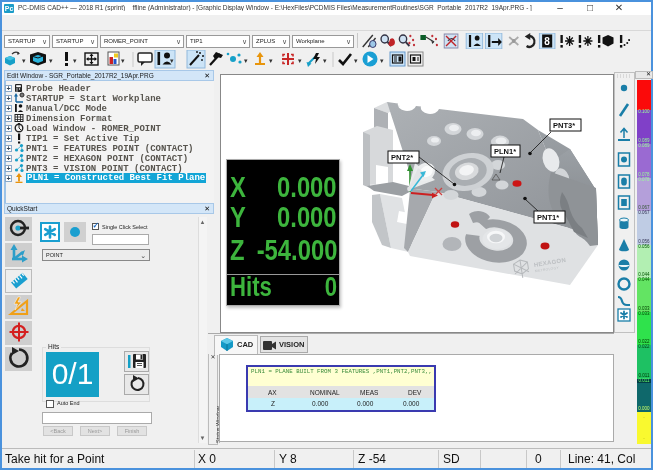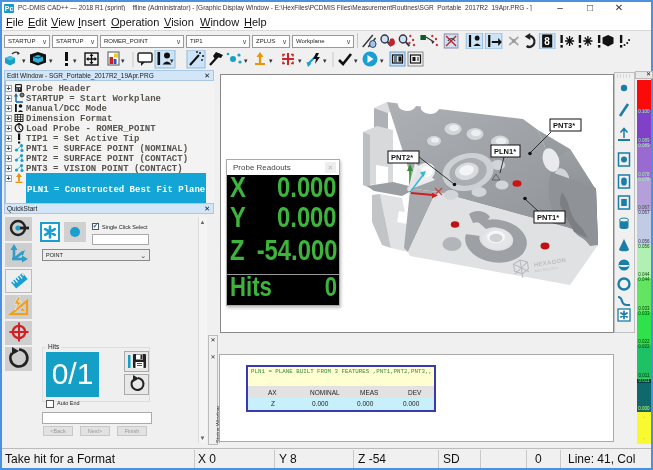--- a/index.html
+++ b/index.html
@@ -52,30 +52,20 @@
 <body>
 <div id="app">
 
 <div class="abs" id="titlebar"></div>
 <div class="abs" id="appicon">Pc</div>
 <div class="abs" id="titletext">PC-DMIS CAD++ — 2018 R1 (sprint) &nbsp;&nbsp; ffline (Administrator) - [Graphic Display Window - E:\HexFiles\PCDMIS Files\MeasurementRoutines\SGR_Portable_2017R2_19Apr.PRG - ]</div>
 <div class="abs winbtn" style="left:547px">–</div>
 <div class="abs winbtn" style="left:577px">□</div>
 <div class="abs winbtn" style="left:606px">✕</div>
 
-<div class="abs" id="menubar">
-<span style="left:4px"><u>F</u>ile</span>
-<span style="left:26px"><u>E</u>dit</span>
-<span style="left:49px"><u>V</u>iew</span>
-<span style="left:76px"><u>I</u>nsert</span>
-<span style="left:109px"><u>O</u>peration</span>
-<span style="left:162px"><u>V</u>ision</span>
-<span style="left:198px"><u>W</u>indow</span>
-<span style="left:242px"><u>H</u>elp</span>
-</div>
 
 <div class="abs" id="toolrow1">
 <div class="combo" style="left:2px;width:46px">STARTUP</div>
 <div class="combo" style="left:50px;width:46px">STARTUP</div>
 <div class="combo" style="left:98px;width:84px">ROMER_POINT</div>
 <div class="combo" style="left:184px;width:64px">TIP1</div>
 <div class="combo" style="left:250px;width:38px">ZPLUS</div>
 <div class="combo" style="left:290px;width:62px">Workplane</div>
 </div>
 <div class="abs" id="toolrow1icons" style="left:0;top:0;width:653px;height:0">
@@ -306,26 +296,26 @@
             <path d="M5 9.5 h0 M1.5 9.5 h7" stroke="#e8920c" stroke-width="1.6"></path>
             <path d="M5 8.5 V3" stroke="#e8920c" stroke-width="1.8"></path>
             <path d="M5 0 l-3 4 h6 z" fill="#e8920c"></path>
           </g>
 </g>
 </svg>
 <div class="texp" style="top:83px">+</div><span class="trow" style="top:82px">Probe Header</span>
 <div class="texp" style="top:93px">+</div><span class="trow" style="top:92px">STARTUP = Start Workplane</span>
 <div class="texp" style="top:103px">+</div><span class="trow" style="top:102px">Manual/DCC Mode</span>
 <div class="texp" style="top:113px">+</div><span class="trow" style="top:112px">Dimension Format</span>
-<div class="texp" style="top:123px">+</div><span class="trow" style="top:122px">Load Probe - ROMER_POINT</span>
+<div class="texp" style="top:123px">+</div><span class="trow" style="top:122px">Load Window - ROMER_POINT</span>
 <div class="texp" style="top:133px">+</div><span class="trow" style="top:132px">TIP1 = Set Active Tip</span>
-<div class="texp" style="top:143px">+</div><span class="trow" style="top:142px">PNT1 = SURFACE POINT (NOMINAL)</span>
-<div class="texp" style="top:153px">+</div><span class="trow" style="top:152px">PNT2 = SURFACE POINT (CONTACT)</span>
+<div class="texp" style="top:143px">+</div><span class="trow" style="top:142px">PNT1 = FEATURES POINT (CONTACT)</span>
+<div class="texp" style="top:153px">+</div><span class="trow" style="top:152px">PNT2 = HEXAGON POINT (CONTACT)</span>
 <div class="texp" style="top:163px">+</div><span class="trow" style="top:162px">PNT3 = VISION POINT (CONTACT)</span>
-<div class="texp" style="top:173px">+</div><span class="trow" style="top:171px;background:#12a5d6;color:#fff;padding:12px 1px">PLN1 = Constructed Best Fit Plane</span>
+<div class="texp" style="top:173px">+</div><span class="trow" style="top:171px;background:#12a5d6;color:#fff;padding:0 1px">PLN1 = Constructed Best Fit Plane</span>
 </div>
 
 <div class="abs" id="qswin"></div>
 <div class="abs" id="qstitle">QuickStart<span style="position:absolute;right:3px;top:0;font-size:7px;color:#111">✕</span></div>
 <div class="abs" id="qsbody">
 
 <div class="qsbtn" style="top:215px"><svg width="22" height="22" viewBox="0 0 22 22">
           <circle cx="10" cy="11" r="7" fill="none" stroke="#222" stroke-width="2.4"></circle>
           <circle cx="10" cy="11" r="2.6" fill="#1aa0c8"></circle>
           <rect x="12" y="9.6" width="9" height="2.8" fill="#222"></rect>
@@ -587,52 +577,66 @@
       <div class="sclbl" style="top:240.5px;color:#040">0.033</div>
 <div class="sclbl" style="top:269px;color:#030">0.022</div>
       <div class="sclbl" style="top:274px;color:#041">0.022</div>
 <div class="sclbl" style="top:302.5px;color:#030">0.011</div>
       <div class="sclbl" style="top:307.5px;color:#6f6;background:#023c46">0.011</div>
 <div class="sclbl" style="top:336px;color:#cf6">0.000</div>
 <div class="sclbl" style="top:345px;color:#660">·</div>
 <div class="sclbl" style="top:366px;color:#660">·</div>
 </div>
 
+<div class="abs" id="tabbar">
+<div class="abs" style="left:6px;top:1px;width:44px;height:20px;background:#f7f7f7;border:1px solid #bbb;border-bottom:none"></div>
+<svg class="abs" style="left:12px;top:4px" width="14" height="13" viewBox="0 0 14 13">
+        <path d="M7 0 l6 3 v6 l-6 4 l-6-4 V3 z" fill="#1499c6"></path>
+        <path d="M7 0 l6 3 l-6 3.2 l-6-3.2 z" fill="#5cc8e8"></path>
+        <path d="M7 6.2 V13" stroke="#0a6a8a" stroke-width=".8"></path>
+      </svg>
+<div class="abs" style="left:29px;top:6px;font-size:7.5px;font-weight:bold;color:#222">CAD</div>
+<div class="abs" style="left:52px;top:2px;width:48px;height:17px;background:#e4e4e4;border:1px solid #aaa"></div>
+<svg class="abs" style="left:55px;top:7px" width="14" height="9" viewBox="0 0 14 9">
+        <rect x="0" y="0" width="9" height="9" rx="1" fill="#333"></rect>
+        <path d="M9 3 l4-2.5 v8 l-4-2.5 z" fill="#333"></path>
+      </svg>
+<div class="abs" style="left:71px;top:6px;font-size:7.5px;font-weight:bold;color:#222">VISION</div>
+</div>
 <div class="abs" id="reportwin">
 <div class="abs" style="left:26px;top:10px;width:190px;height:47px;border:2px solid #3a3ab0"></div>
 <div class="abs" style="left:28px;top:12px;width:186px;height:19px;background:#ffffd2;font-family:'Liberation Mono',monospace;font-size:5.8px;color:#3c8c3c;padding:1px 0 0 3px;white-space:nowrap">PLN1 = PLANE BUILT FROM 3 FEATURES ,PNT1,PNT2,PNT3,,</div>
 <div class="abs" style="left:28px;top:31px;width:186px;height:12px;background:#e2e2e2;font-size:6.5px;color:#222">
 <span style="position:absolute;left:20px;top:3px">AX</span>
         <span style="position:absolute;left:62px;top:3px">NOMINAL</span>
         <span style="position:absolute;left:112px;top:3px">MEAS</span>
         <span style="position:absolute;left:160px;top:3px">DEV</span>
       </div>
 <div class="abs" style="left:28px;top:43px;width:186px;height:12px;background:#c8f0fa;font-size:6.5px;color:#222">
 <span style="position:absolute;left:23px;top:2px">Z</span>
         <span style="position:absolute;left:64px;top:2px">0.000</span>
         <span style="position:absolute;left:109px;top:2px">0.000</span>
         <span style="position:absolute;left:155px;top:2px">0.000</span>
       </div>
 </div>
 
 <div class="abs" id="probe">
-<div class="abs" id="probetitle">Probe Readouts<span style="position:absolute;right:3px;top:2px;width:11px;height:11px;background:#eee;color:#bbb;font-size:7px;text-align:center;line-height:11px">✕</span></div>
 <div class="pr" style="top:11px;font-size:29px">X</div>
       <div class="prv" style="top:11px;font-size:29px">0.000</div>
 <div class="pr" style="top:41px;font-size:29px">Y</div>
       <div class="prv" style="top:41px;font-size:29px">0.000</div>
 <div class="pr" style="top:74px;font-size:29px">Z</div>
       <div class="prv" style="top:74px;font-size:29px">-54.000</div>
 <div class="abs" style="left:0;top:114px;width:112px;height:1px;background:#999"></div>
 <div class="pr" style="top:112px;font-size:27px">Hits</div>
       <div class="prv" style="top:112px;font-size:27px">0</div>
 </div>
 
 <div class="abs" id="statusbar">
-<span style="left:3px">Take hit for a Format</span>
+<span style="left:3px">Take hit for a Point</span>
 <span style="left:196px">X 0</span>
 <span style="left:277px">Y 8</span>
 <span style="left:356px">Z -54</span>
 <span style="left:441px">SD</span>
 <span style="left:533px">0</span>
 <span style="left:566px">Line: 41, Col</span>
 <div class="scell" style="left:192px"></div>
 <div class="scell" style="left:272px"></div>
 <div class="scell" style="left:351px"></div>
 <div class="scell" style="left:436px"></div>

